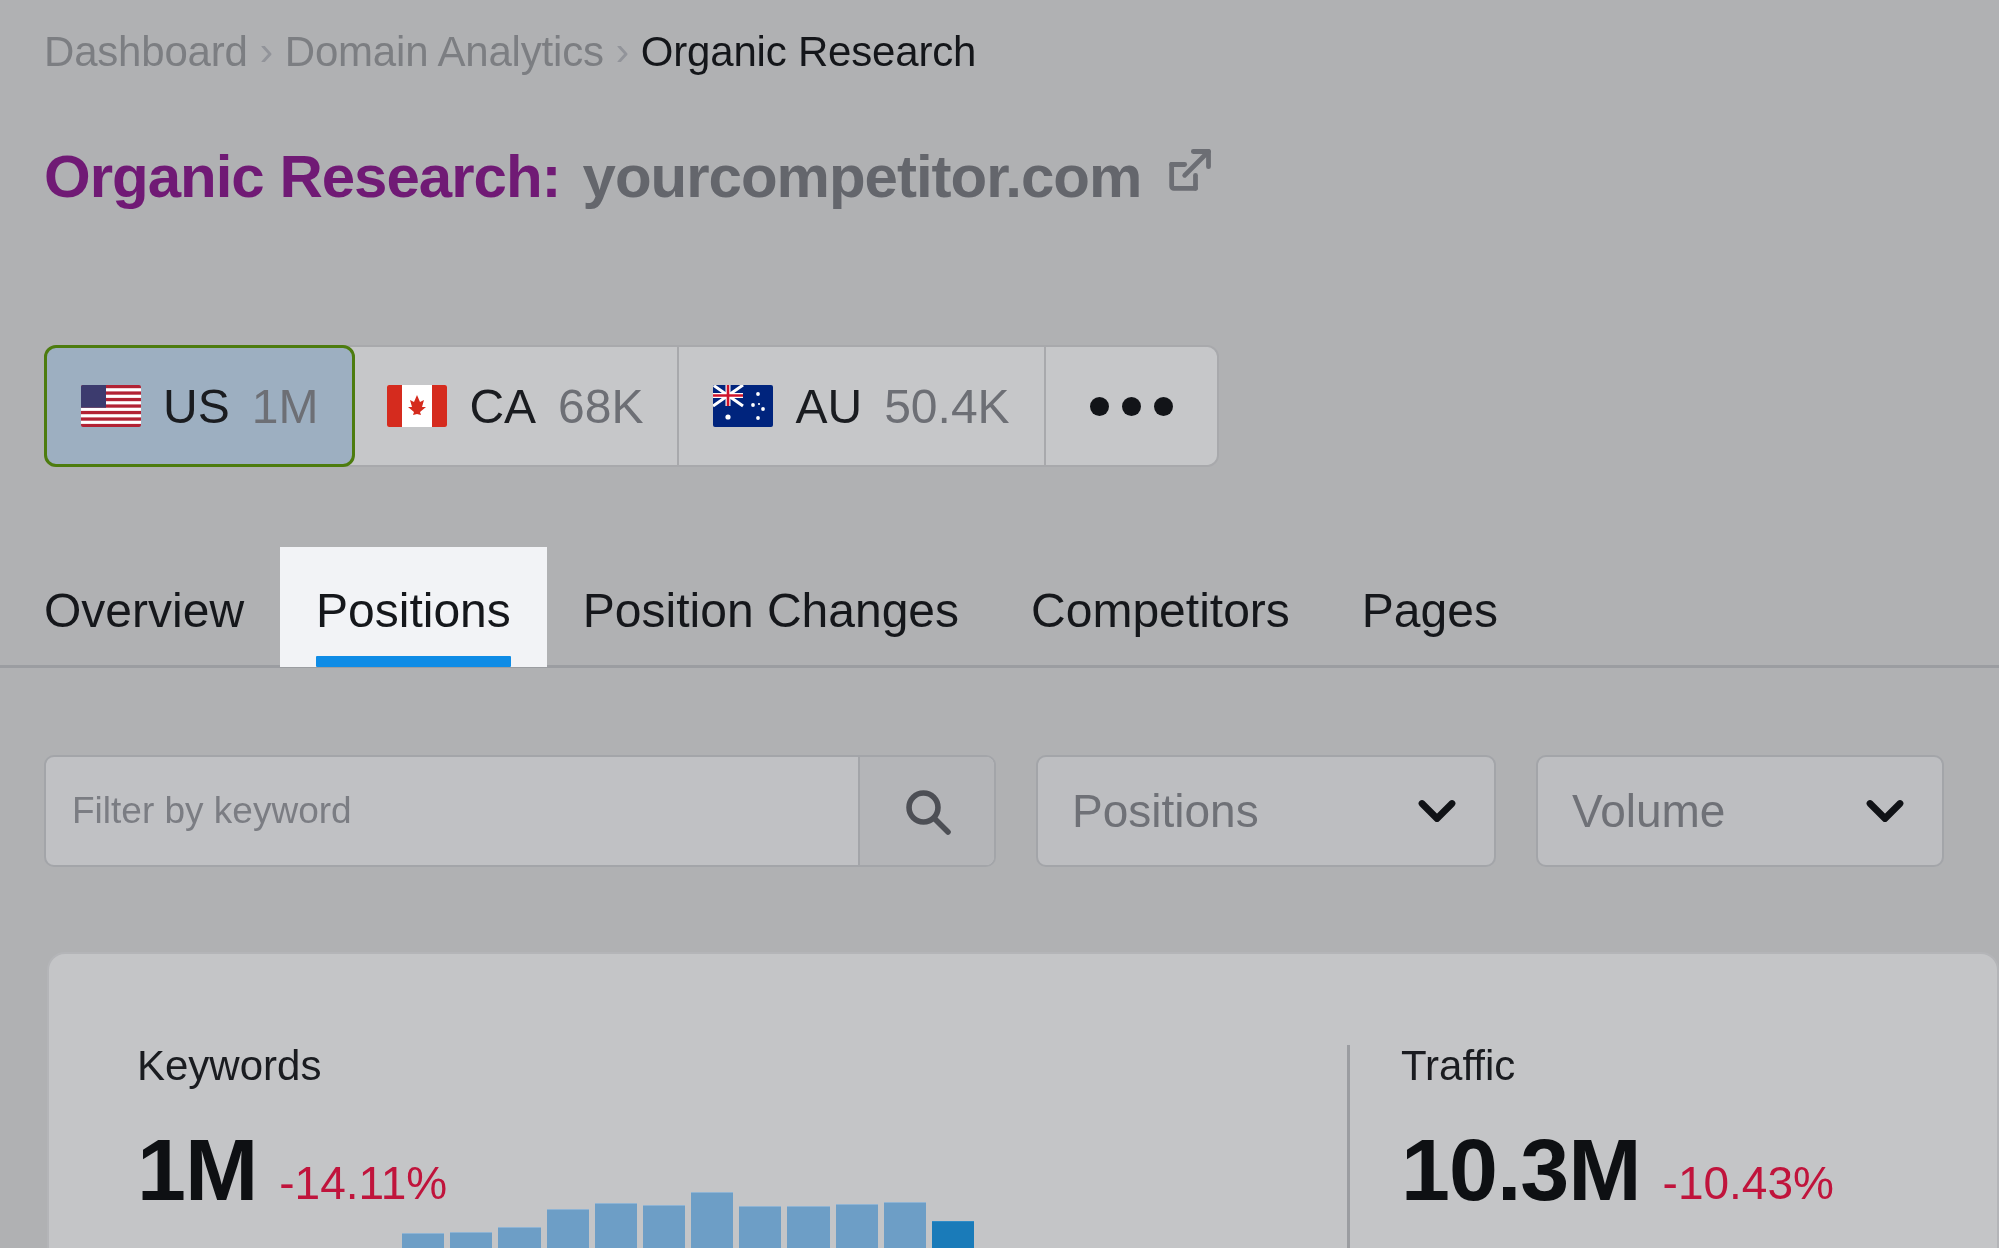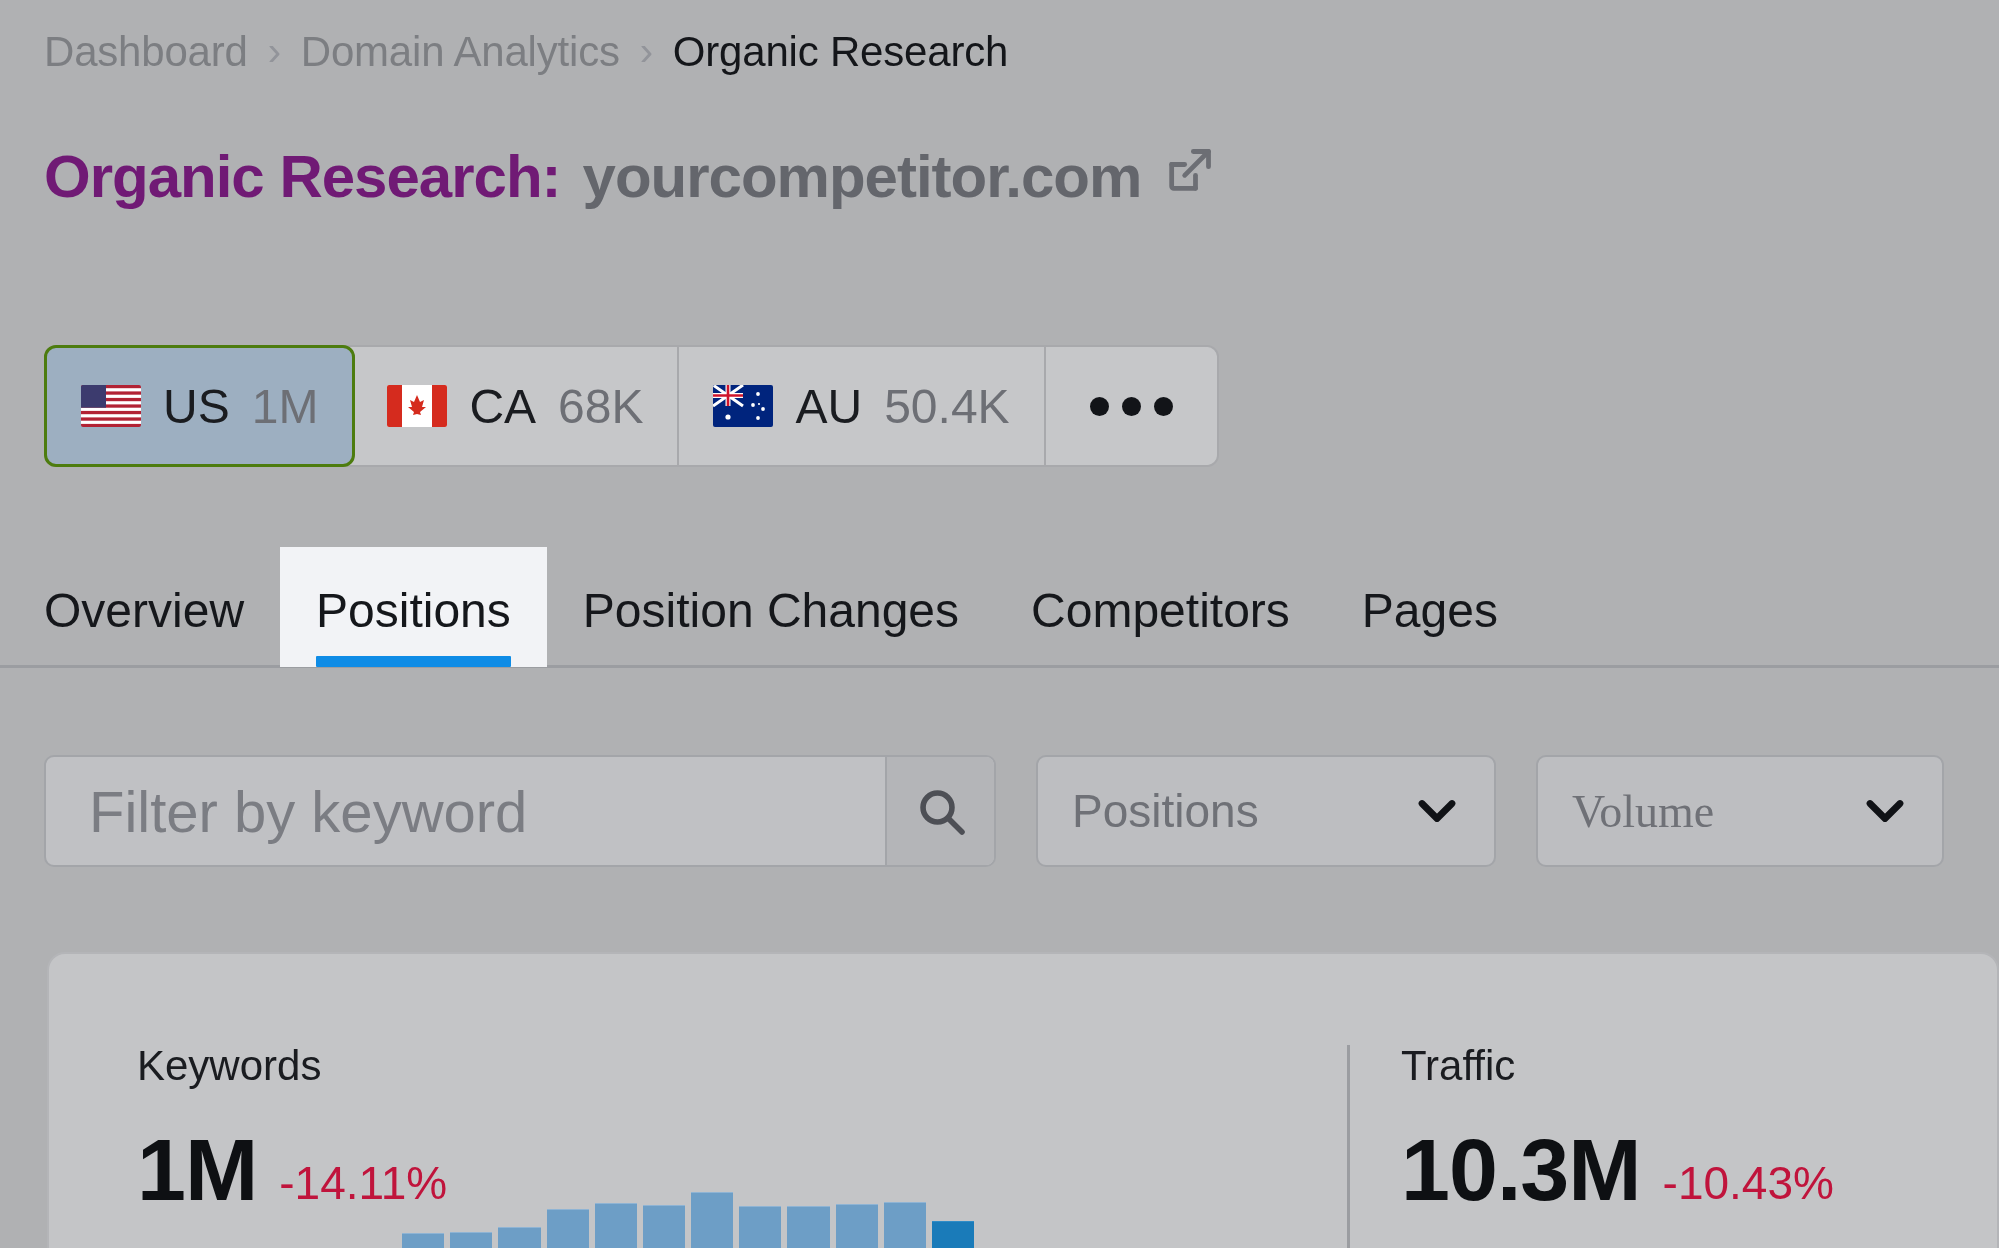--- a/index.html
+++ b/index.html
@@ -15,21 +15,21 @@
     position: relative;
   }
 
   
   .breadcrumb {
     position: absolute;
     left: 44px;
     top: 28px;
     display: flex;
     align-items: center;
-    gap: 20px;
+    gap: 12px;
     font-size: 42px;
     letter-spacing: -0.2px;
   }
   .crumb { color: #7c7e82; white-space: nowrap; }
   .crumb.current { color: #14161a; }
   .crumb-sep {
     color: #92949a;
     font-size: 40px;
     line-height: 1;
     display: inline-block;
@@ -183,23 +183,23 @@
     overflow: hidden;
     background: #c0c1c4;
     width: 952px;
   }
   .search-input {
     flex: 1;
     border: none;
     outline: none;
     background: transparent;
     font-family: "Liberation Sans", sans-serif;
-    font-size: 58px;
+    font-size: 37px;
     color: #6f7177;
-    padding: 0 43px;
+    padding: 0 26px;
   }
   .search-input::placeholder { color: #7b7d83; opacity: 1; }
   .search-btn {
     width: 136px;
     background: #b4b5b8;
     border: none;
     border-left: 2px solid #a3a5a9;
     display: flex;
     align-items: center;
     justify-content: center;
@@ -216,21 +216,21 @@
     padding: 0 34px;
     border: 2px solid #a3a5a9;
     border-radius: 10px;
     background: #bdbec1;
     font-size: 46px;
     color: #6f7177;
     white-space: nowrap;
     cursor: pointer;
   }
   #dd-positions { width: 460px; }
-  #dd-volume { width: 408px; font-family: Liberation Serif, serif; }
+  #dd-volume { width: 408px; }
   .chevron svg { width: 46px; height: 30px; display: block; }
 
   
   .metrics-card {
     position: absolute;
     left: 47px;
     top: 952px;
     width: 1952px;
     height: 340px;
     background: #c4c5c7;

